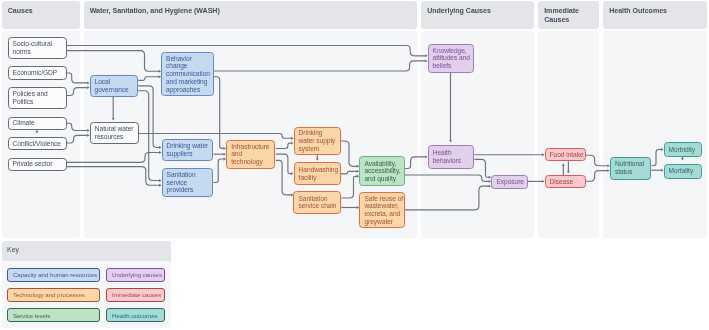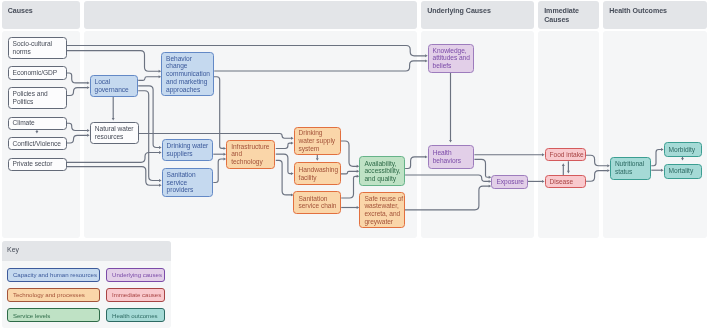--- a/index.html
+++ b/index.html
@@ -26,20 +26,21 @@
   .key-item>span{display:block;padding:0 4.6px;font-size:6.1px;line-height:7px;white-space:nowrap;letter-spacing:-0.01px;}
 </style>
 </head>
 <body>
 <div id="stage">
     <div class="lane-head" style="left: 1.5px; width: 78px;"></div>
     <div class="lane-body" style="left: 1.5px; width: 78px;"></div>
     <div class="lane-title" style="left: 7.7px; width: 68px;">Causes</div>
     <div class="lane-head" style="left: 83.5px; width: 333.5px;"></div>
     <div class="lane-body" style="left: 83.5px; width: 333.5px;"></div>
+    <div class="lane-title" style="left: 89.7px; width: 323.5px;">Water, Sanitation, and Hygiene (WASH)</div>
     <div class="lane-head" style="left: 421px; width: 112.5px;"></div>
     <div class="lane-body" style="left: 421px; width: 112.5px;"></div>
     <div class="lane-title" style="left: 427.2px; width: 102.5px;">Underlying Causes</div>
     <div class="lane-head" style="left: 538px; width: 61px;"></div>
     <div class="lane-body" style="left: 538px; width: 61px;"></div>
     <div class="lane-title" style="left: 544.2px; width: 51px;">Immediate Causes</div>
     <div class="lane-head" style="left: 603px; width: 104px;"></div>
     <div class="lane-body" style="left: 603px; width: 104px;"></div>
     <div class="lane-title" style="left: 609.2px; width: 94px;">Health Outcomes</div>
     <svg id="edges" width="709" height="330">

